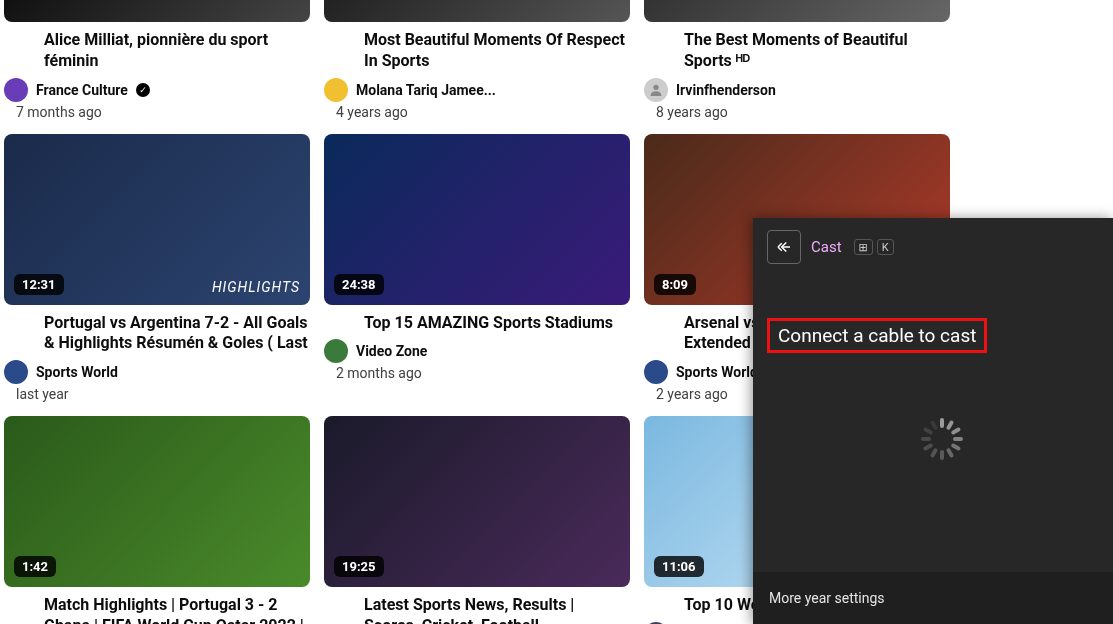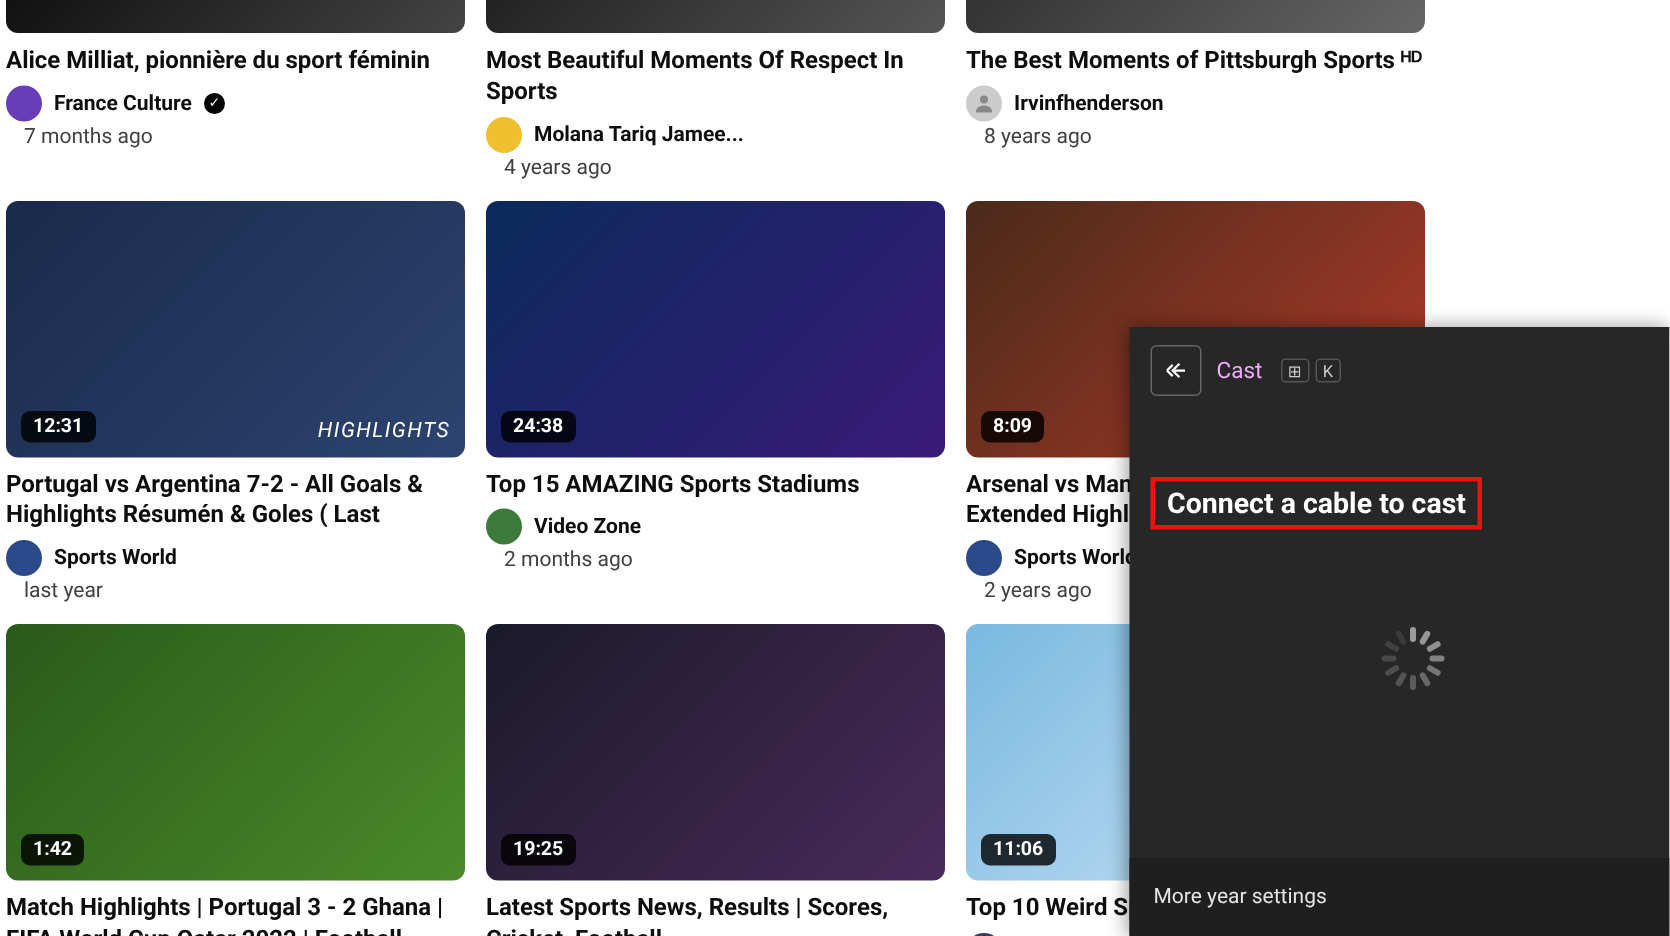--- a/index.html
+++ b/index.html
@@ -4,38 +4,38 @@
 <style>
   * { margin: 0; padding: 0; box-sizing: border-box; }
   body { font-family: -apple-system, BlinkMacSystemFont, "Segoe UI", Roboto, Arial, sans-serif; background: #fff; width: 1113px; height: 624px; overflow: hidden; position: relative; color: #000; }
 
   .grid { display: flex; flex-wrap: wrap; gap: 14px; padding: 0 4px; }
   .card { width: 306px; display: flex; flex-direction: column; cursor: pointer; }
   .thumb { position: relative; width: 306px; height: 171px; border-radius: 8px; overflow: hidden; background: #222; }
   .thumb-img { width: 100%; height: 100%; }
   .duration { position: absolute; left: 10px; bottom: 10px; background: rgba(0,0,0,0.8); color: #fff; font-size: 13px; font-weight: 700; padding: 3px 8px; border-radius: 6px; }
   .highlights { position: absolute; right: 10px; bottom: 10px; color: #fff; font-size: 14px; font-weight: 400; letter-spacing: 1px; font-style: italic; }
-  .title { font-size: 16px; font-weight: 700; color: #0d0d0d; margin-top: 8px; line-height: 1.3; max-height: 2.6em; overflow: hidden; }
+  .title { font-size: 16px; font-weight: 700; color: #0d0d0d; margin-top: 8px; line-height: 1.3; max-height: 2.6em; overflow: hidden; margin-left: 40px; }
   .channel-row { display: flex; align-items: center; gap: 8px; margin-top: 6px; }
   .avatar { width: 24px; height: 24px; border-radius: 50%; flex-shrink: 0; background: #ddd; display:flex; align-items:center; justify-content:center; }
   .channel-name { font-size: 14px; font-weight: 700; color: #0d0d0d; }
   .verified { display:inline-flex; width:14px; height:14px; background:#000; border-radius:50%; align-items:center; justify-content:center; color:#fff; font-size:9px; }
   .age { font-size: 14px; color: #404040; margin-top: 2px; margin-left: 12px; }
 
   
   .row0 .thumb { height: 22px; border-radius: 0 0 8px 8px; }
 
   
   .cast-panel { position: absolute; right: 0; top: 218px; bottom: 0; width: 360px; background: #272727; color: #fff; display: flex; flex-direction: column; box-shadow: -2px 0 12px rgba(0,0,0,0.4); }
   .cast-header { display: flex; align-items: center; gap: 10px; padding: 12px 14px; }
   .back-btn { width: 34px; height: 34px; border: 1px solid #666; border-radius: 4px; background: transparent; display: flex; align-items: center; justify-content: center; cursor: pointer; color:#fff; }
   .cast-title { font-size: 15px; color: #f0abfc; }
   .kbd-wrap { display:flex; gap:4px; margin-left:2px; }
   .kbd { font-size: 11px; border: 1px solid #555; border-radius: 3px; padding: 1px 4px; color: #ccc; display:inline-flex; align-items:center; justify-content:center; min-width:16px; height:16px; }
-  .cast-msg { margin: 42px 14px 0 14px; border: 3px solid #e11; padding: 3px 8px; font-size: 19px; font-weight: 700; color: #fff; display:inline-block; width:fit-content; }
+  .cast-msg { margin: 42px 14px 0 14px; border: 3px solid #e11; padding: 3px 8px; font-size: 19px; font-weight: 400; color: #fff; display:inline-block; width:fit-content; }
   .spinner { position: absolute; top: 200px; right: 150px; width: 42px; height: 42px; }
   .spinner div { position:absolute; width:4px; height:10px; background:#aaa; left:19px; top:0; transform-origin: 2px 21px; border-radius:2px; }
   .cast-footer { position:absolute; bottom:0; left:0; right:0; height:52px; background:#1f1f1f; display:flex; align-items:center; padding:0 16px; font-size:14px; color:#e5e5e5; cursor:pointer; }
 
   
   .bg1{background:linear-gradient(135deg,#1a2a4a,#2c4470);}
   .bg2{background:linear-gradient(135deg,#0a2a5a,#3a1a7a);}
   .bg3{background:linear-gradient(135deg,#4a2a1a,#b03a2a);}
   .bg4{background:linear-gradient(135deg,#2a5a1a,#4a8a2a);}
   .bg5{background:linear-gradient(135deg,#1a1a2a,#4a2a5a);}
@@ -67,21 +67,21 @@
     <div class="title">Most Beautiful Moments Of Respect In Sports</div>
     <div class="channel-row">
       <div class="avatar av2"></div>
       <span class="channel-name">Molana Tariq Jamee...</span>
     </div>
     <div class="age">4 years ago</div>
   </div>
 
   <div class="card row0">
     <div class="thumb bg9"></div>
-    <div class="title"><span>The Best Moments of Pittsburgh Sports ᴴᴰ</span></div>
+    <div class="title"><span>The Best Moments of Beautiful Sports ᴴᴰ</span></div>
     <div class="channel-row">
       <div class="avatar av3">
         <svg width="16" height="16" viewBox="0 0 24 24" fill="#888">
             <circle cx="12" cy="8" r="4"></circle>
             <path d="M4 20c0-4 4-6 8-6s8 2 8 6v1H4z"></path>
           </svg>
       </div>
       <span class="channel-name">Irvinfhenderson</span>
     </div>
     <div class="age">8 years ago</div>

